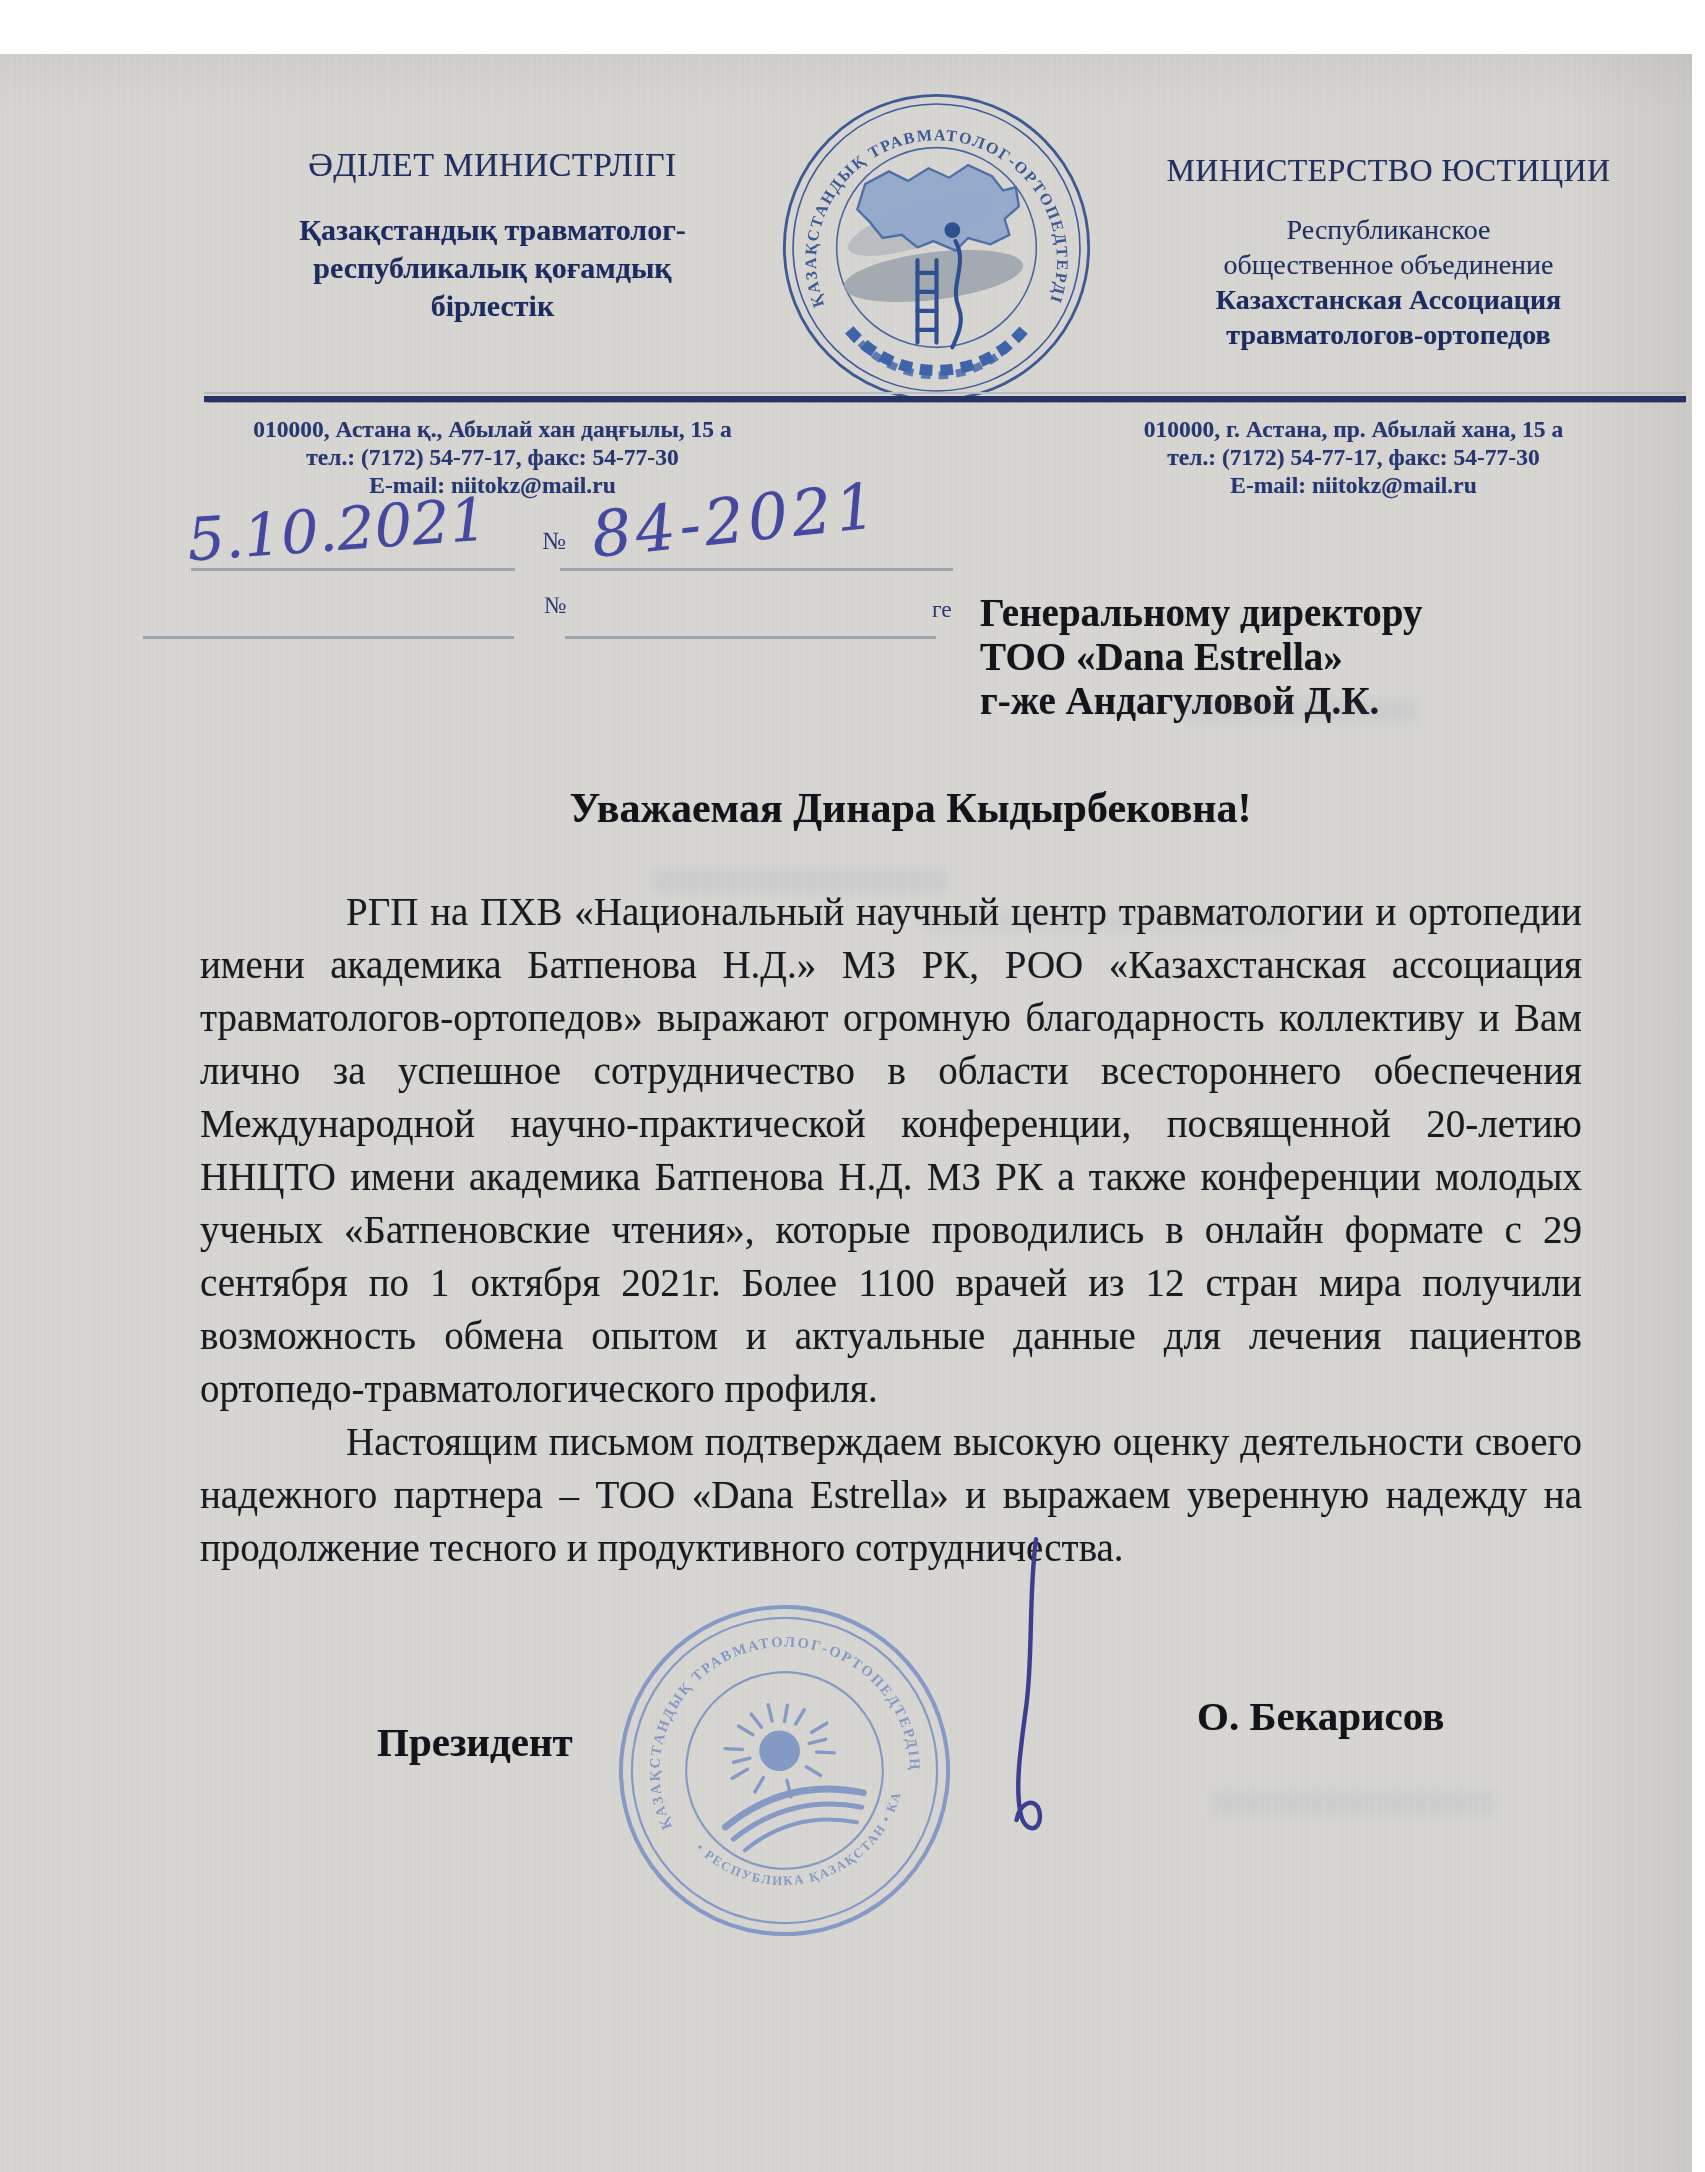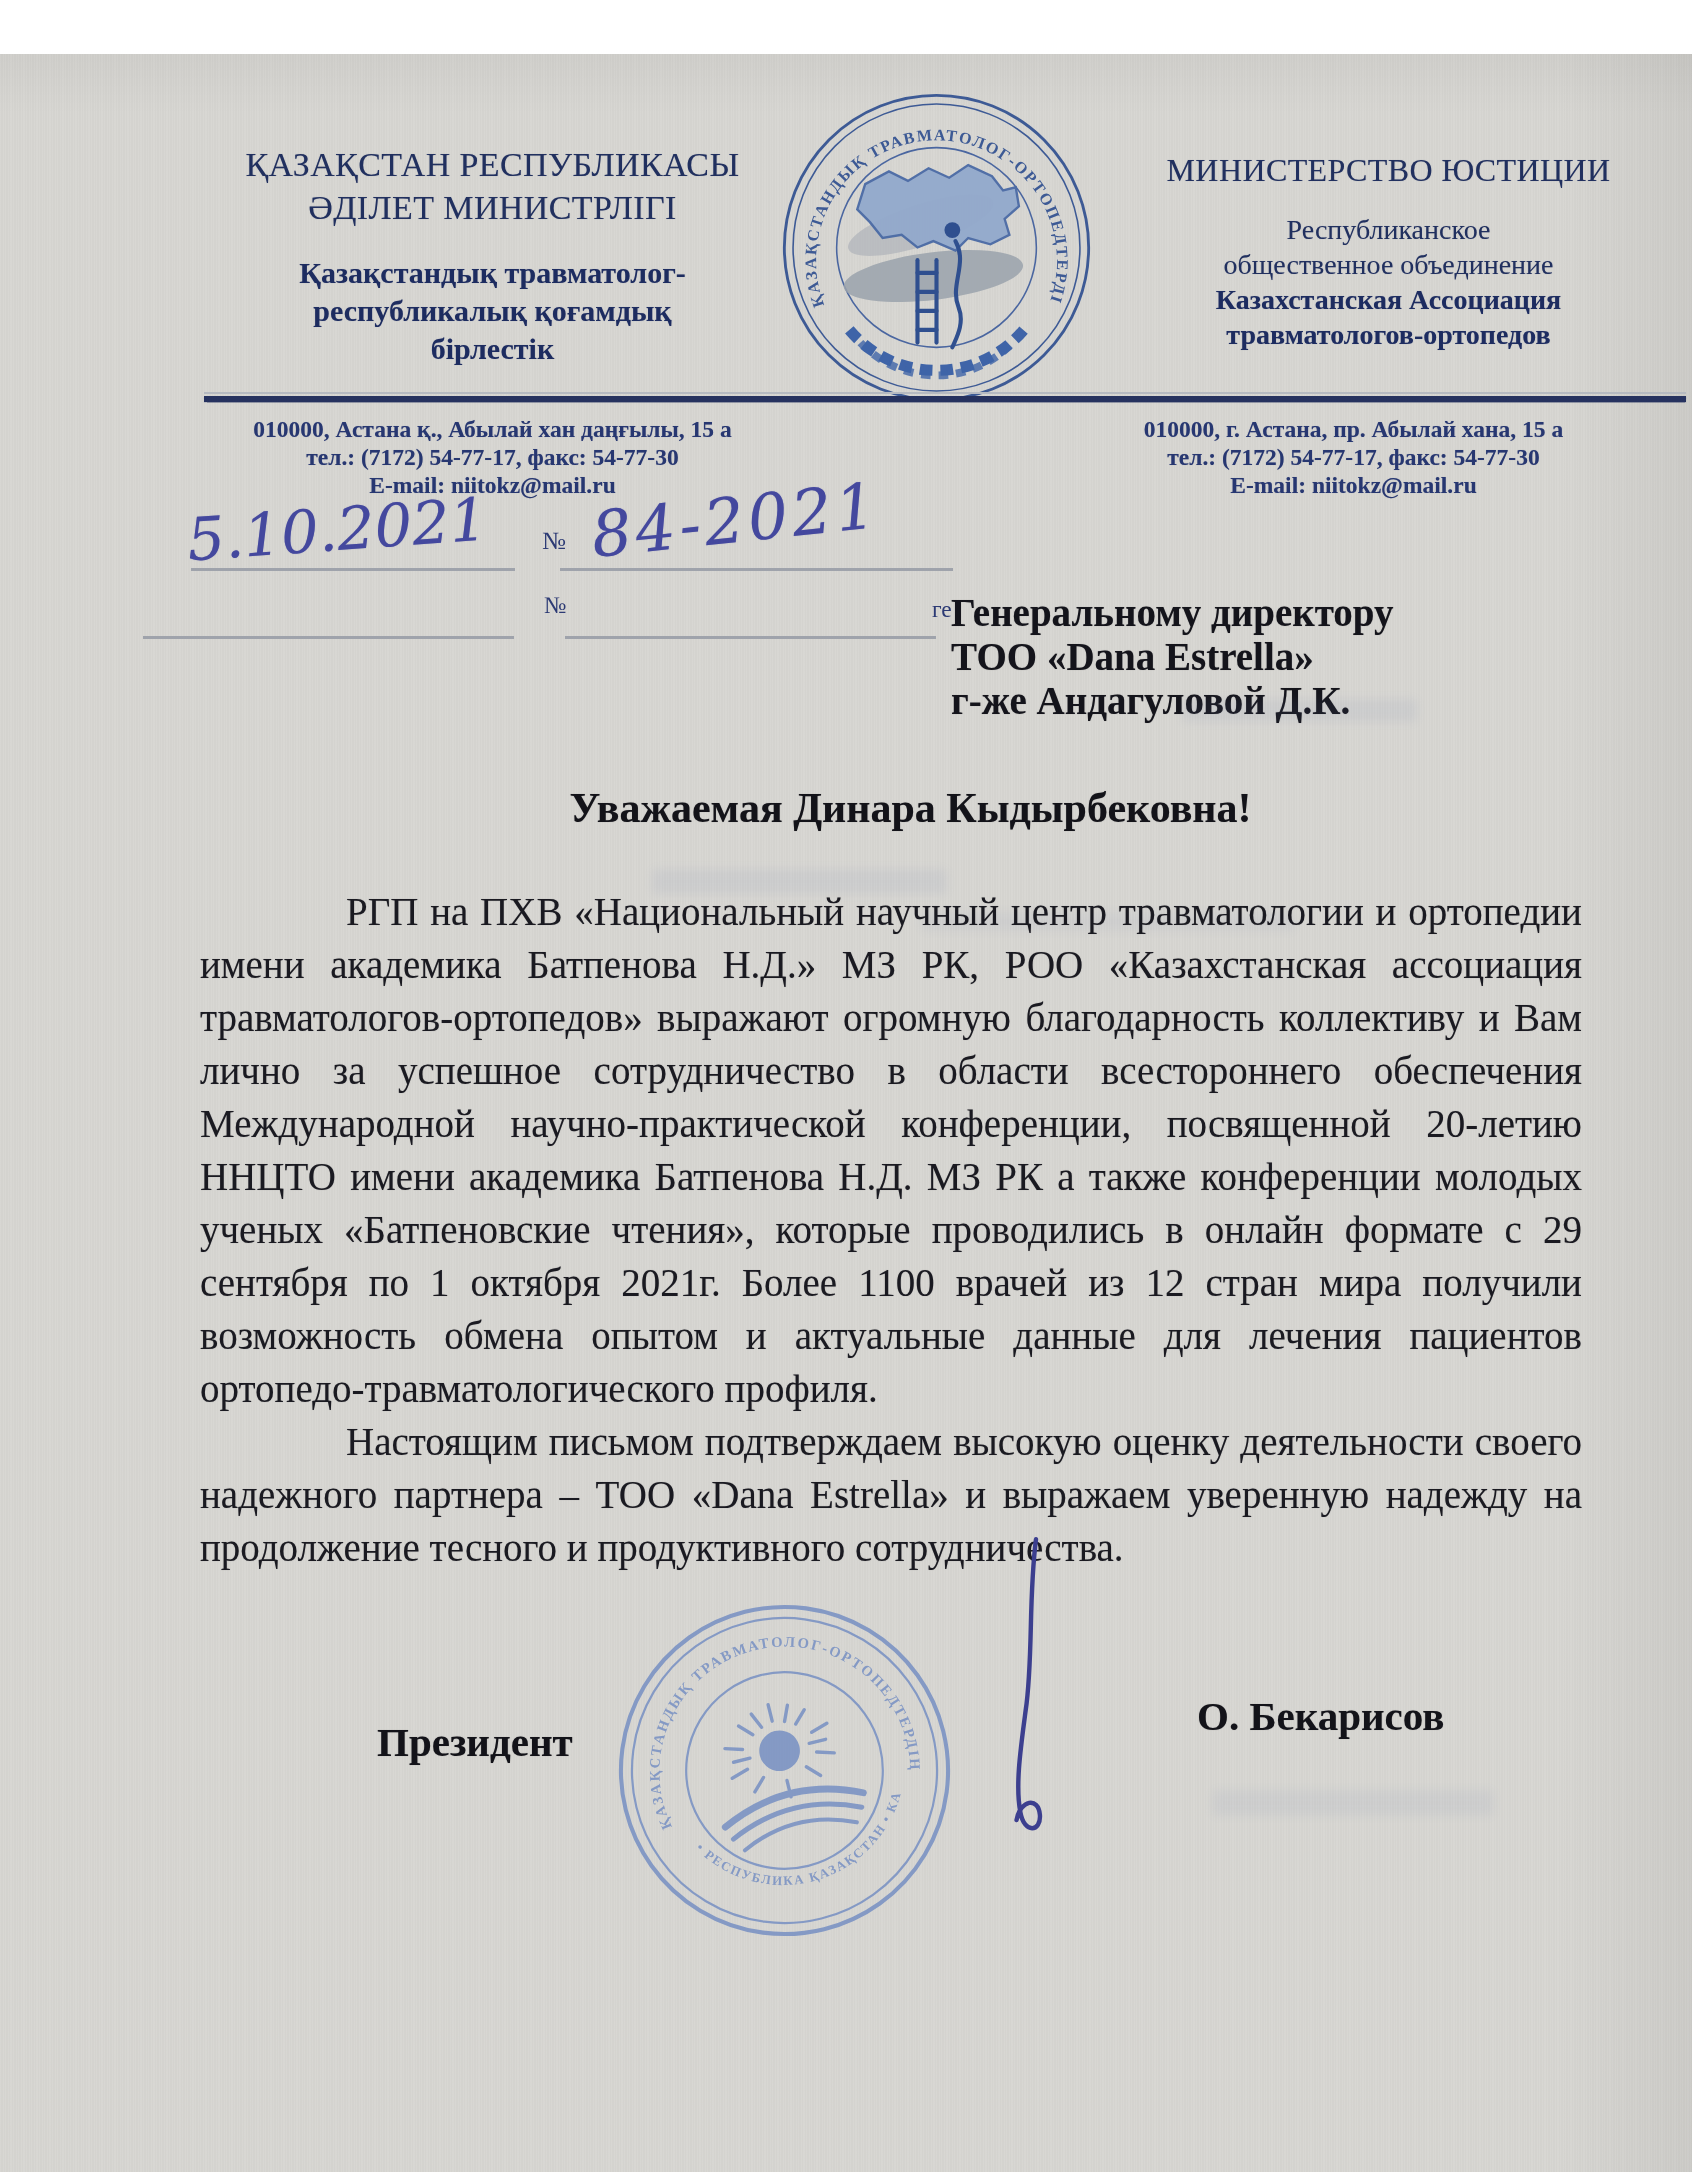--- a/index.html
+++ b/index.html
@@ -42,21 +42,20 @@
   .sig-label{font-weight:bold;font-size:41px;color:#131319;text-shadow:0 0 0.9px rgba(19,19,25,.35);}
   .ghost{position:absolute;background:#6b7aa8;opacity:.09;filter:blur(4.8px);border-radius:5.2px;}
 </style>
 </head>
 <body>
 
 <div id="page">
   <div id="paper">
 
     <div class="abs ctr" style="left:143px;top:89px;width:699px;">
-      <div class="lh-caps">ҚАЗАҚСТАН РЕСПУБЛИКАСЫ</div>
       <div class="lh-caps">ӘДІЛЕТ МИНИСТРЛІГІ</div>
       <div style="height:25px"></div>
       <div class="lh-org">Қазақстандық травматолог-</div>
       <div class="lh-org">республикалық қоғамдық</div>
       <div class="lh-org">бірлестік</div>
     </div>
 
     <div class="abs ctr" style="left:1082px;top:96px;width:613px;">
       <div class="lh-caps" style="font-size:32px;line-height:41px;">МИНИСТЕРСТВО ЮСТИЦИИ</div>
       <div style="height:21px"></div>
@@ -116,21 +115,21 @@
     <div class="abs hand" style="left:187px;top:441px;font-size:59px;transform:rotate(-4deg);">5.10.2021</div>
     <div class="abs no-sign" style="left:542px;top:473px;">№</div>
     <div class="abs hand" style="left:591px;top:430px;font-size:63px;letter-spacing:3.9px;transform:rotate(-6deg);">84-2021</div>
     <div class="uline" style="left:191px;top:514px;width:324px;"></div>
     <div class="uline" style="left:560px;top:514px;width:393px;"></div>
     <div class="abs no-sign" style="left:544px;top:538px;font-size:23.5px;">№</div>
     <div class="abs no-sign" style="left:932px;top:542px;font-size:23.5px;">ге</div>
     <div class="uline" style="left:143px;top:582px;width:371px;"></div>
     <div class="uline" style="left:565px;top:582px;width:371px;"></div>
 
-    <div class="abs addressee" style="left:951px;top:537px;width:695px;">
+    <div class="abs addressee" style="left:980px;top:537px;width:695px;">
       <div>Генеральному директору</div>
       <div>ТОО «Dana Estrella»</div>
       <div>г-же Андагуловой Д.К.</div>
     </div>
 
     <div class="ghost" style="left:1182px;top:645px;width:235px;height:22.6px;"></div>
     <div class="ghost" style="left:652px;top:815px;width:295px;height:25px;"></div>
     <div class="ghost" style="left:921px;top:858px;width:374px;height:19px;opacity:.07;"></div>
     <div class="ghost" style="left:1212px;top:1736px;width:282px;height:26px;opacity:.08;"></div>
 

